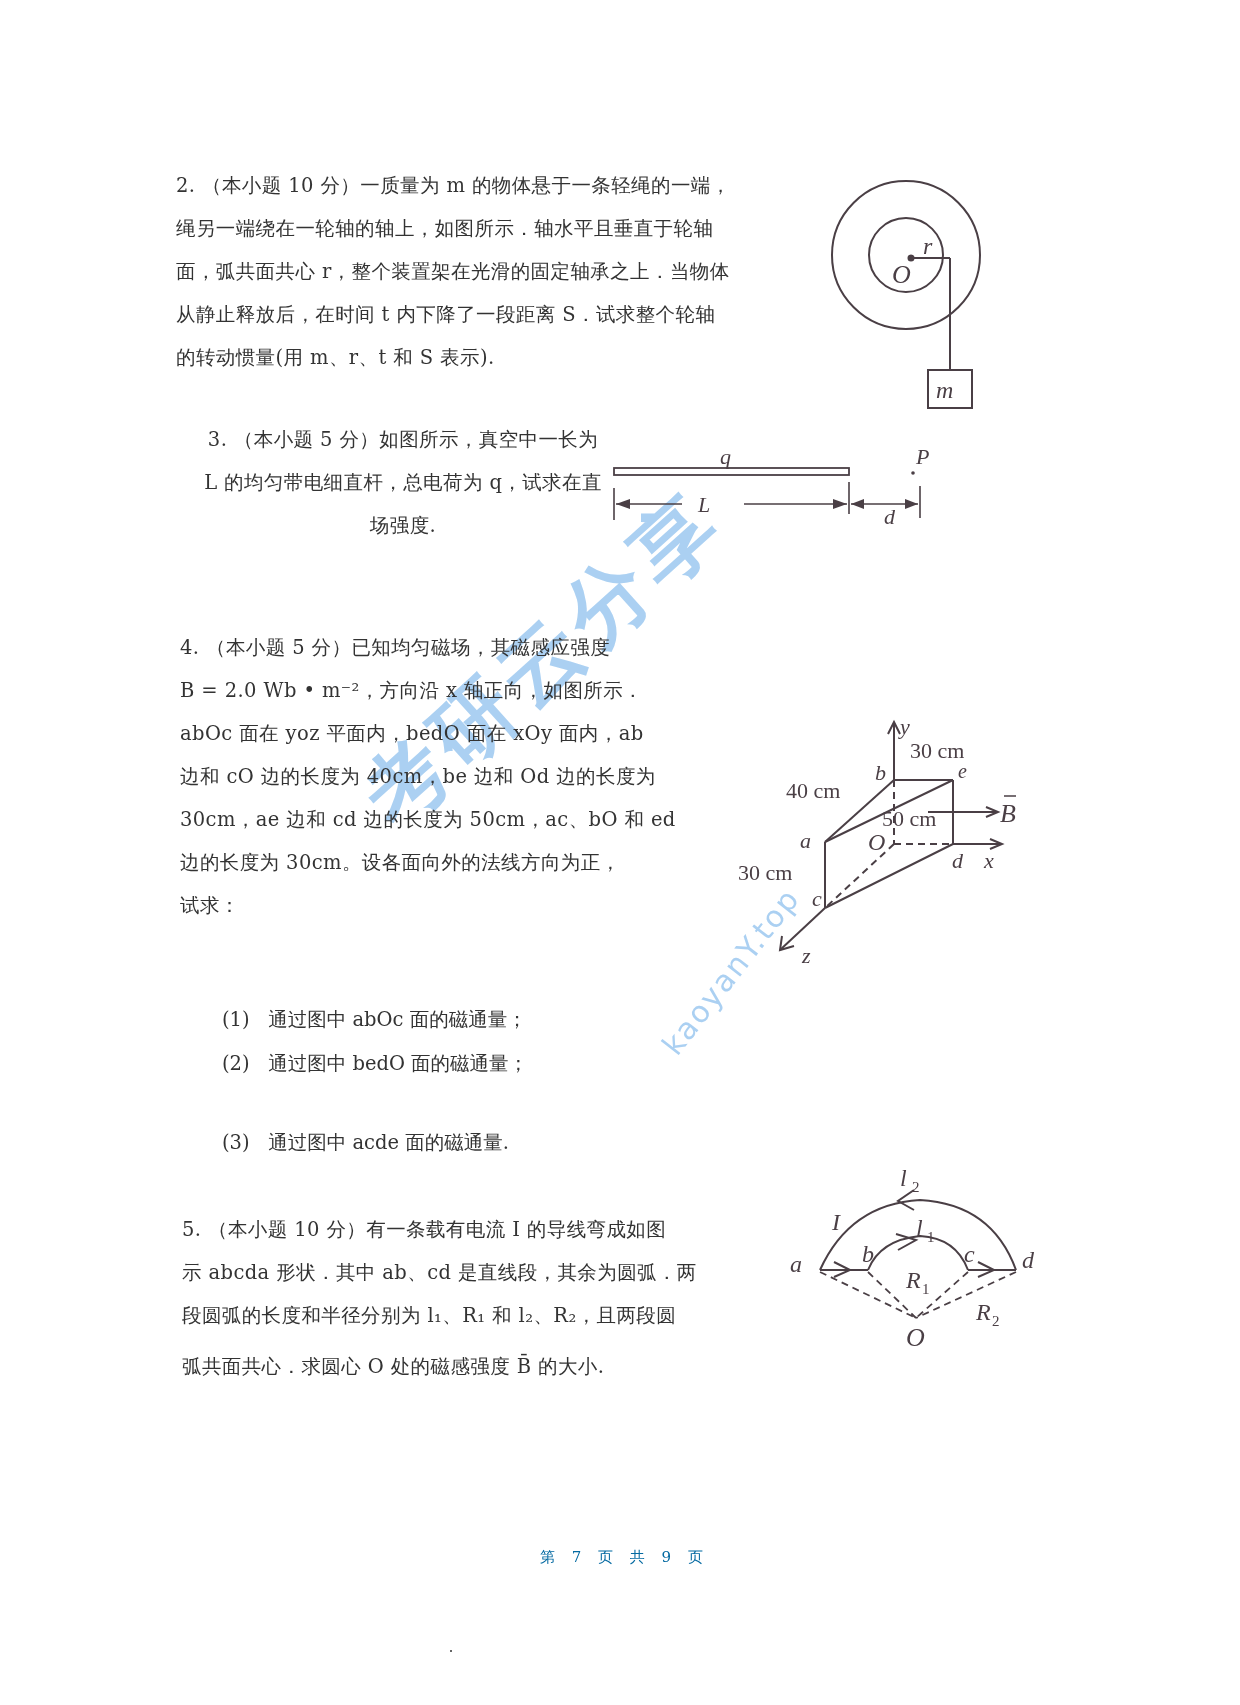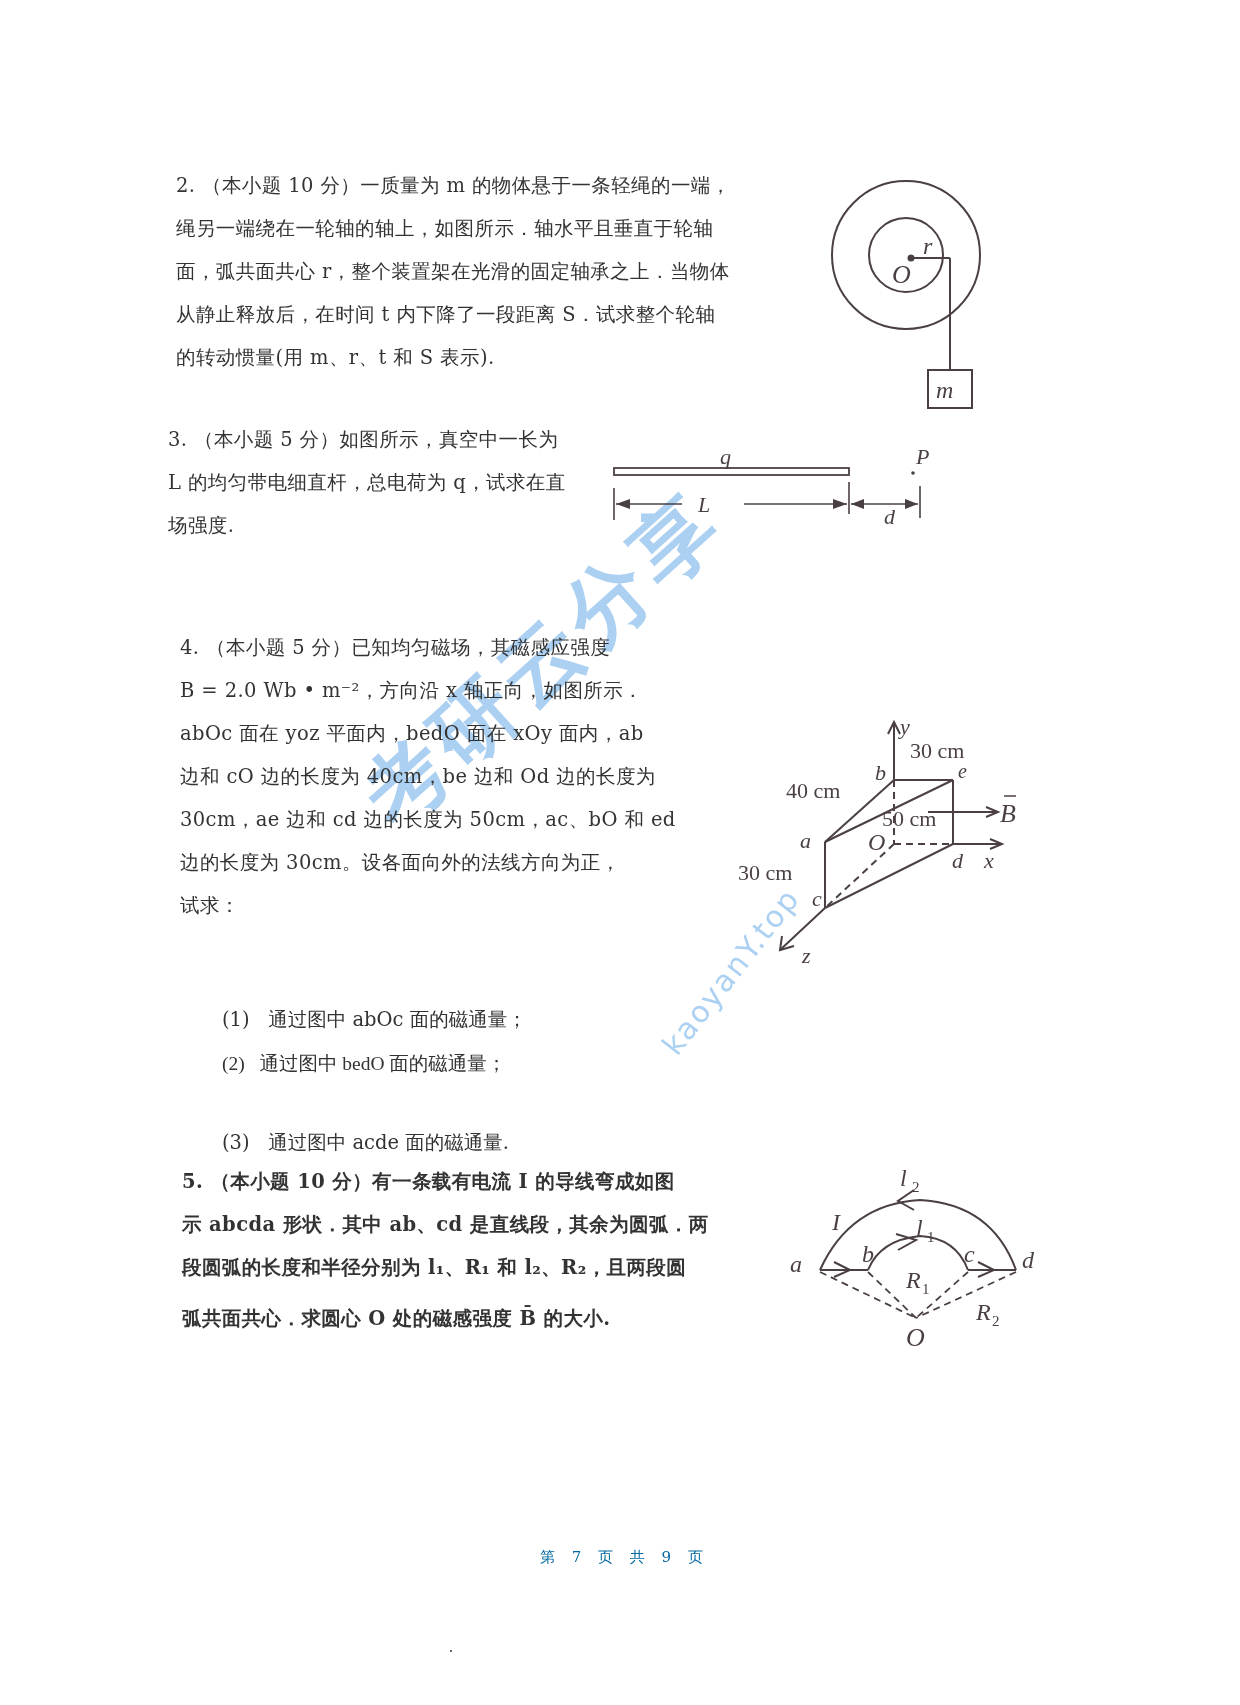--- a/index.html
+++ b/index.html
@@ -46,21 +46,21 @@
     <circle cx="131" cy="108" r="3.5" fill="#4a3f45"></circle>
     <line x1="131" y1="108" x2="170" y2="108" stroke="#4a3f45" stroke-width="2"></line>
     <line x1="170" y1="108" x2="170" y2="220" stroke="#4a3f45" stroke-width="2"></line>
     <rect x="148" y="220" width="44" height="38" fill="none" stroke="#4a3f45" stroke-width="2"></rect>
     <text x="143" y="104" font-size="24" font-style="italic">r</text>
     <text x="112" y="133" font-size="26" font-style="italic">O</text>
     <text x="156" y="248" font-size="24" font-style="italic">m</text>
   </svg>
 </div>
 
-<div class="q" style="left:168px; top:418px; width:430px;">
+<div class="q" style="left:188px; top:418px; width:430px;text-align:center;">
   <div class="line">
     <span>3.</span>
     <span>（本小题 5 分）</span><span>如图所示，真空中一长为</span>
   </div>
   <div class="line">L 的均匀带电细直杆，总电荷为 q，试求在直</div>
   <div class="line">场强度.</div>
 </div>
 
 <div class="fig" style="left:600px; top:440px;">
   <svg width="350" height="100" viewBox="0 0 350 100">
@@ -92,21 +92,21 @@
   <div class="line">abOc 面在 yoz 平面内，bedO 面在 xOy 面内，ab</div>
   <div class="line">边和 cO 边的长度为 40cm，be 边和 Od 边的长度为</div>
   <div class="line">30cm，ae 边和 cd 边的长度为 50cm，ac、bO 和 ed</div>
   <div class="line">边的长度为 30cm。设各面向外的法线方向为正，</div>
   <div class="line">试求：</div>
 </div>
 
 <div class="sub-item" style="left:222px; top:1006px;">
   <span>(1)</span>&nbsp;&nbsp;&nbsp;<span>通过图中 abOc 面的磁通量；</span>
 </div>
-<div class="sub-item" style="left:222px; top:1050px;font-family:Liberation Serif, serif;">
+<div class="sub-item" style="left:222px; top:1050px;">
   <span>(2)</span>&nbsp;&nbsp;&nbsp;<span>通过图中 bedO 面的磁通量；</span>
 </div>
 <div class="sub-item" style="left:222px; top:1129px;">
   <span>(3)</span>&nbsp;&nbsp;&nbsp;<span>通过图中 acde 面的磁通量.</span>
 </div>
 
 <div class="fig" style="left:720px; top:700px;">
   <svg width="320" height="280" viewBox="0 0 320 280">
     <g stroke="#4a3f45" stroke-width="2" fill="none">
 
@@ -150,21 +150,21 @@
     <text x="80" y="148" font-size="22" font-style="italic">a</text>
     <text x="148" y="150" font-size="24" font-style="italic">O</text>
     <text x="232" y="168" font-size="22" font-style="italic">d</text>
     <text x="264" y="168" font-size="22" font-style="italic">x</text>
     <text x="18" y="180" font-size="22">30 cm</text>
     <text x="92" y="206" font-size="22" font-style="italic">c</text>
     <text x="82" y="263" font-size="22" font-style="italic">z</text>
   </svg>
 </div>
 
-<div class="q" style="left:182px; top:1160px; width:580px;font-weight:bold;">
+<div class="q" style="left:182px; top:1208px; width:580px;">
   <div class="line">
     <span>5.</span>
     <span>（本小题 10 分）</span><span>有一条载有电流 I 的导线弯成如图</span>
   </div>
   <div class="line">示 abcda 形状．其中 ab、cd 是直线段，其余为圆弧．两</div>
   <div class="line">段圆弧的长度和半径分别为 l₁、R₁ 和 l₂、R₂，且两段圆</div>
   <div class="line" style="margin-top:8px;">弧共面共心．求圆心 O 处的磁感强度 B̄ 的大小.</div>
 </div>
 
 <div class="fig" style="left:770px; top:1160px;">

